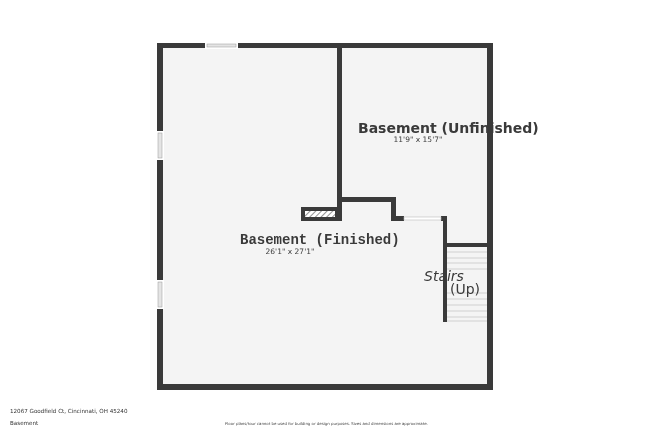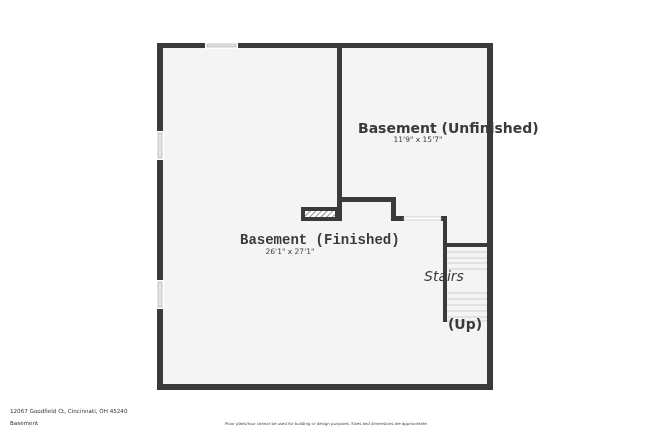--- a/index.html
+++ b/index.html
@@ -77,17 +77,17 @@
   </g>
 </svg>
 
 <div class="room-label" style="left:240px; top:234px; width:100px;font-family:Liberation Mono, monospace;">Basement (Finished)</div>
 <div class="room-dim" style="left:240px; top:247px; width:100px;">26'1" x 27'1"</div>
 
 <div class="room-label" style="left:358px; top:122px; width:120px;">Basement (Unfinished)</div>
 <div class="room-dim" style="left:358px; top:135px; width:120px;">11'9" x 15'7"</div>
 
 <div class="room-label" style="left:424px; top:270px; width:24px; font-weight:normal;font-style:italic;">Stairs</div>
-<div class="room-label" style="left:447px; top:283px; width:36px; font-weight:bold;margin-top:35px;">(Up)</div>
+<div class="room-label" style="left:447px; top:283px; width:36px; font-weight:normal;">(Up)</div>
 
 <div class="footer-addr">12067 Goodfield Ct, Cincinnati, OH 45240</div>
 <div class="footer-floor">Basement</div>
 <div class="footer-note">Floor plans/tour cannot be used for building or design purposes. Sizes and dimensions are approximate.</div>
 
 </body></html>

